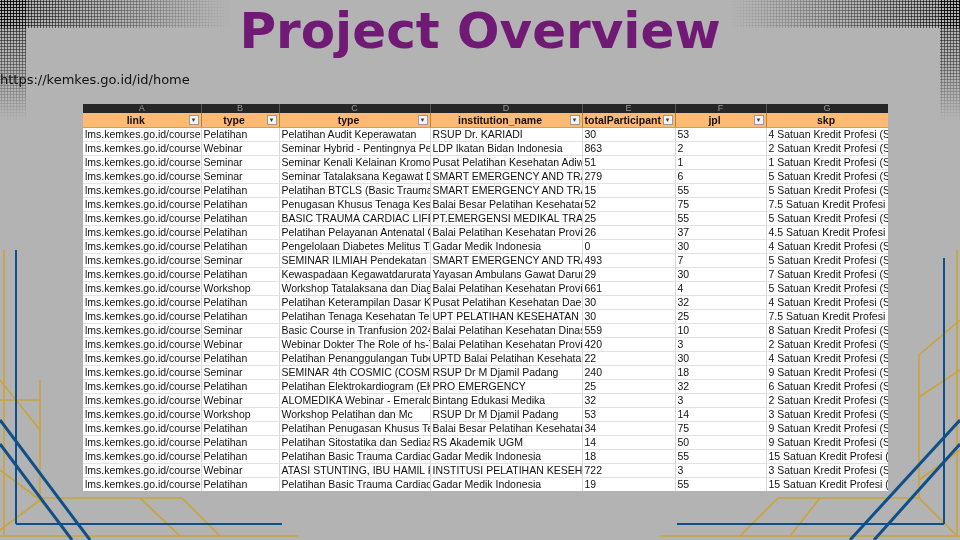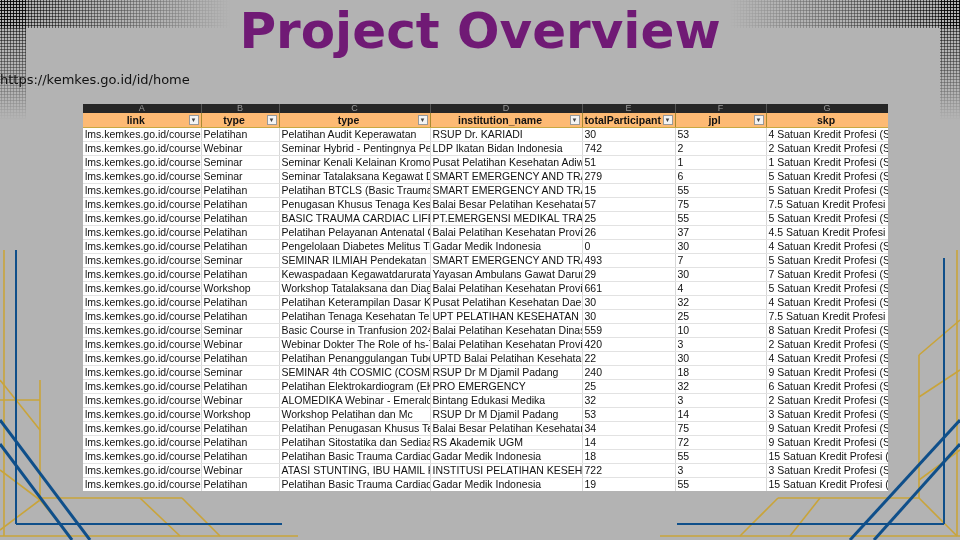--- a/index.html
+++ b/index.html
@@ -94,21 +94,21 @@
           <td class="left">RSUP Dr. KARIADI</td>
           <td class="num">30</td>
           <td class="num">53</td>
           <td class="left">4 Satuan Kredit Profesi (SKP)</td>
         </tr>
         <tr class="row">
           <td class="left">lms.kemkes.go.id/courses/d</td>
           <td class="left">Webinar</td>
           <td class="left">Seminar Hybrid - Pentingnya Penceg</td>
           <td class="left">LDP Ikatan Bidan Indonesia</td>
-          <td class="num">742</td>
+          <td class="num">863</td>
           <td class="num">2</td>
           <td class="left">2 Satuan Kredit Profesi (SKP)</td>
         </tr>
         <tr class="row">
           <td class="left">lms.kemkes.go.id/courses/2</td>
           <td class="left">Seminar</td>
           <td class="left">Seminar Kenali Kelainan Kromosom</td>
           <td class="left">Pusat Pelatihan Kesehatan Adiwang</td>
           <td class="num">51</td>
           <td class="num">1</td>
@@ -130,21 +130,21 @@
           <td class="left">SMART EMERGENCY AND TRAINING</td>
           <td class="num">15</td>
           <td class="num">55</td>
           <td class="left">5 Satuan Kredit Profesi (SKP)</td>
         </tr>
         <tr class="row">
           <td class="left">lms.kemkes.go.id/courses/6</td>
           <td class="left">Pelatihan</td>
           <td class="left">Penugasan Khusus Tenaga Kesehata</td>
           <td class="left">Balai Besar Pelatihan Kesehatan (BB</td>
-          <td class="num">57</td>
+          <td class="num">52</td>
           <td class="num">75</td>
           <td class="left">7.5 Satuan Kredit Profesi (SK</td>
         </tr>
         <tr class="row">
           <td class="left">lms.kemkes.go.id/courses/2</td>
           <td class="left">Pelatihan</td>
           <td class="left">BASIC TRAUMA CARDIAC LIFE SUPP</td>
           <td class="left">PT.EMERGENSI MEDIKAL TRAINING</td>
           <td class="num">25</td>
           <td class="num">55</td>
@@ -284,21 +284,21 @@
           <td class="num">34</td>
           <td class="num">75</td>
           <td class="left">9 Satuan Kredit Profesi (SKP)</td>
         </tr>
         <tr class="row">
           <td class="left">lms.kemkes.go.id/courses/9</td>
           <td class="left">Pelatihan</td>
           <td class="left">Pelatihan Sitostatika dan Sediaan In</td>
           <td class="left">RS Akademik UGM</td>
           <td class="num">14</td>
-          <td class="num">72</td>
+          <td class="num">50</td>
           <td class="left">9 Satuan Kredit Profesi (SKP)</td>
         </tr>
         <tr class="row">
           <td class="left">lms.kemkes.go.id/courses/5</td>
           <td class="left">Pelatihan</td>
           <td class="left">Pelatihan Basic Trauma Cardiac Life</td>
           <td class="left">Gadar Medik Indonesia</td>
           <td class="num">18</td>
           <td class="num">55</td>
           <td class="left">15 Satuan Kredit Profesi (SKI</td>

